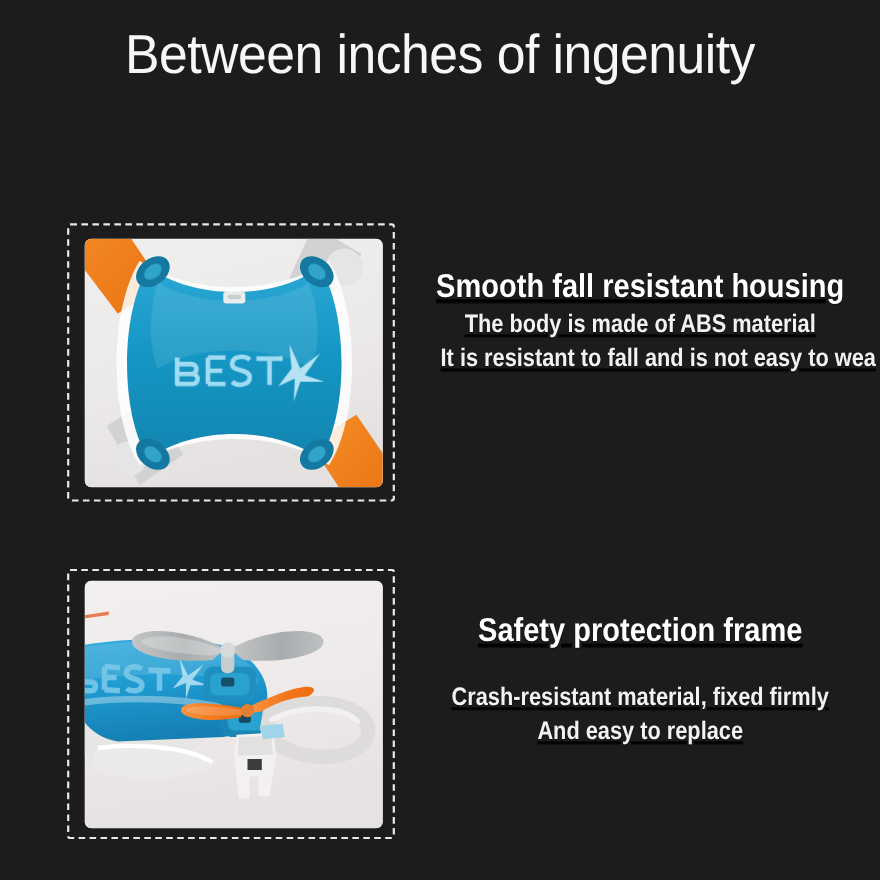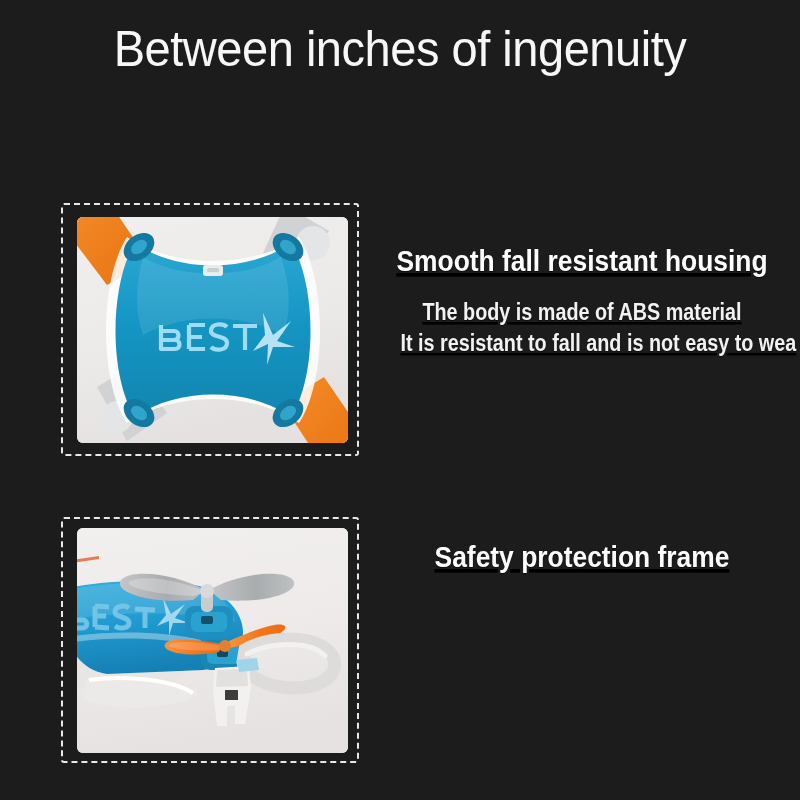--- a/index.html
+++ b/index.html
@@ -92,34 +92,33 @@
 
   
   .textcol {
     position: absolute;
     left: 364px;
     width: 436px;
     text-align: center;
     text-decoration: underline;
   }
   .row-1 .textcol { top: 48px; }
-  .row-2 .textcol { top: 27px; }
+  .row-2 .textcol { top: 44px; }
 
   .feature-title {
     color: #ffffff;
     font-size: 30px;
     line-height: 36px;
     font-weight: 700;
     letter-spacing: 0px;
     transform: scaleX(0.88);
     white-space: nowrap;
     text-shadow: 0 1px 1px rgba(0,0,0,0.6);
   }
   .feature-lines {
-    margin-top: 18px;
   }
   .row-2 .feature-lines { margin-top: 26px; }
   .feature-line {
     color: #f2f2f2;
     font-size: 23px;
     line-height: 31px;
     font-weight: 700;
     transform: scaleX(0.86);
     white-space: nowrap;
     text-shadow: 0 1px 1px rgba(0,0,0,0.55);
@@ -311,16 +310,20 @@
                    L 150 178 L 150 198 L 140 198 L 136 162 Z" fill="#f2f1f0"></path>
           <path d="M 140 142 L 170 141 L 171 158 L 139 159 Z" fill="#e3e1e0"></path>
           <rect x="148" y="162" width="13" height="10" fill="#3c3c3c"></rect>
           <path d="M 160 132 L 180 130 L 182 142 L 162 144 Z" fill="#9fd4ea"></path>
         </g>
       </svg>
     </div>
 
     <div class="textcol">
       <div class="feature-title">Safety protection frame</div>
+      <div class="feature-lines">
+        <div class="feature-line">Crash-resistant material, fixed firmly</div>
+        <div class="feature-line">And easy to replace</div>
+      </div>
     </div>
   </div>
 
 </div>
 
 </body></html>

